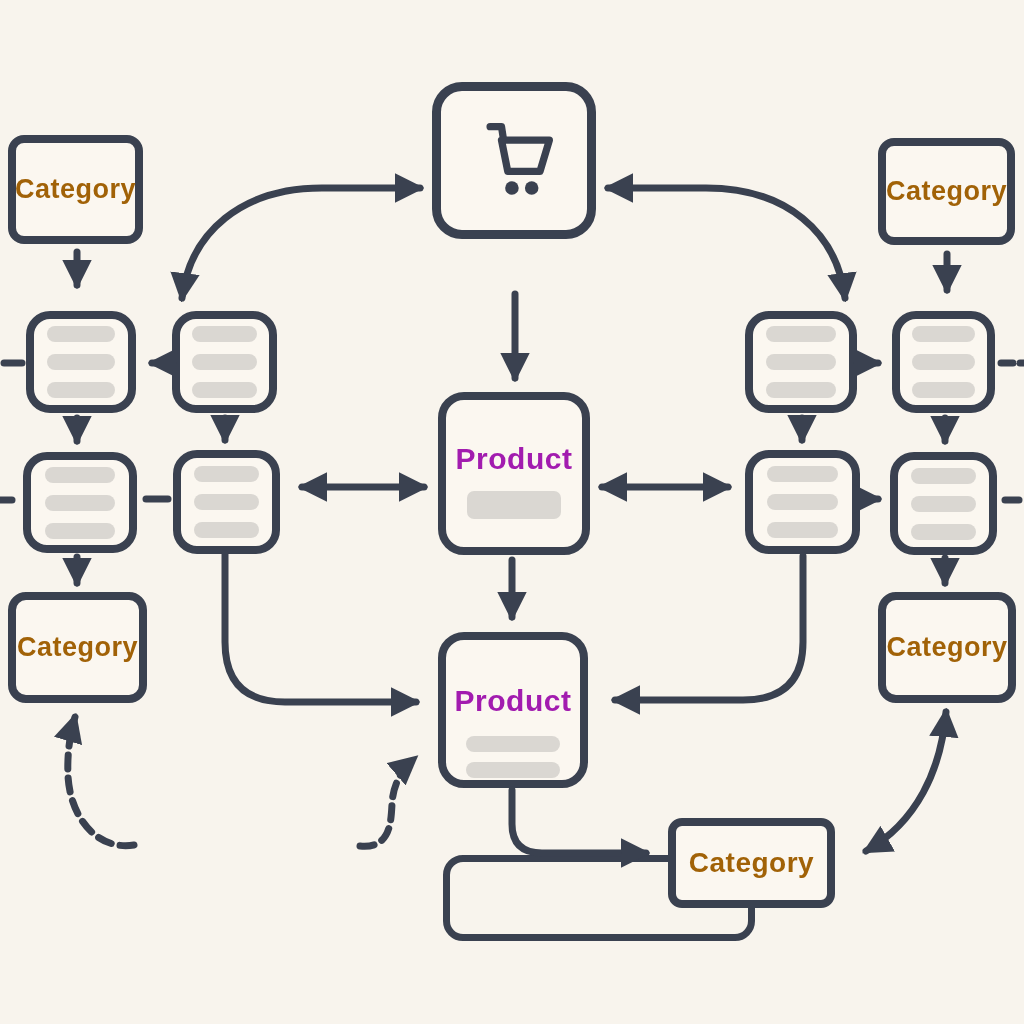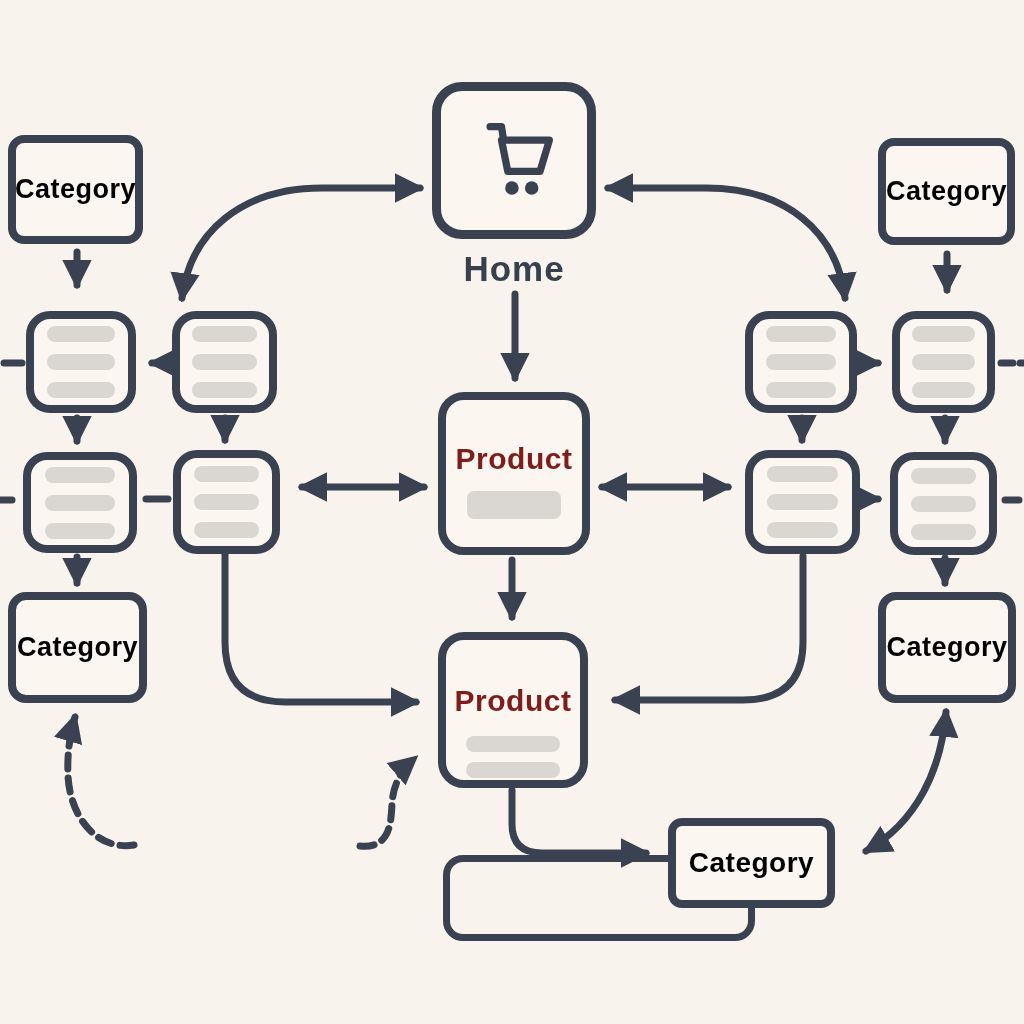--- a/index.html
+++ b/index.html
@@ -9,31 +9,31 @@
     font-family:"Liberation Sans", sans-serif;
   }
   .canvas{position:relative;width:1024px;height:1024px;}
   svg.overlay{position:absolute;left:0;top:0;z-index:4;pointer-events:none;}
   .box{
     position:absolute;box-sizing:border-box;
     border:8px solid #3a4150;background:#fbf7f0;z-index:3;
   }
   .cat{
     border-radius:16px;display:flex;align-items:center;justify-content:center;
-    font-weight:bold;color:#000000;font-size:27px;letter-spacing:.5px;
+    font-weight:bold;color:#a16207;font-size:27px;letter-spacing:.5px;
   }
   .thumb{
     border-radius:24px;display:flex;flex-direction:column;
     align-items:center;justify-content:center;gap:12px;
   }
   .bar{background:#dad7d2;border-radius:9px;}
   .thumb .bar{width:72%;height:16px;}
   .product{
     border-radius:26px;display:flex;flex-direction:column;align-items:center;
-    color:#7f1d1d;font-weight:bold;
+    color:#a21caf;font-weight:bold;
   }
   .product .plabel{font-size:30px;letter-spacing:.5px;}
   #product-main{padding-top:42px;}
   #product-main .bar{width:94px;height:28px;border-radius:7px;margin-top:15px;}
   #product-detail{padding-top:44px;}
   #product-detail .bar{width:94px;height:16px;border-radius:8px;}
   #product-detail .bar.b1{margin-top:18px;}
   #product-detail .bar.b2{margin-top:10px;}
   #home-node{
     border-radius:30px;border-width:9px;display:flex;
@@ -96,21 +96,20 @@
   <div class="box" id="home-node" style="left:432px;top:82px;width:164px;height:157px;">
     <svg width="104" height="104" viewBox="0 0 100 100">
       <g fill="none" stroke="#3a4150" stroke-width="7" stroke-linecap="round" stroke-linejoin="round">
         <path d="M 27 17 L 38 17 L 40 30"></path>
         <path d="M 38 30 H 84 L 75 60 H 44 L 38 30 Z"></path>
       </g>
       <circle cx="48" cy="76" r="6.5" fill="#3a4150"></circle>
       <circle cx="67" cy="76" r="6.5" fill="#3a4150"></circle>
     </svg>
   </div>
-  <div class="floating-label" id="home-label">Home</div>
 
   <div class="box cat" style="left:8px;top:135px;width:135px;height:109px;">
     <span>Category</span>
   </div>
   <div class="box thumb" style="left:26px;top:311px;width:110px;height:102px;">
     <div class="bar"></div>
     <div class="bar"></div>
     <div class="bar"></div>
   </div>
   <div class="box thumb" style="left:23px;top:452px;width:114px;height:101px;">

